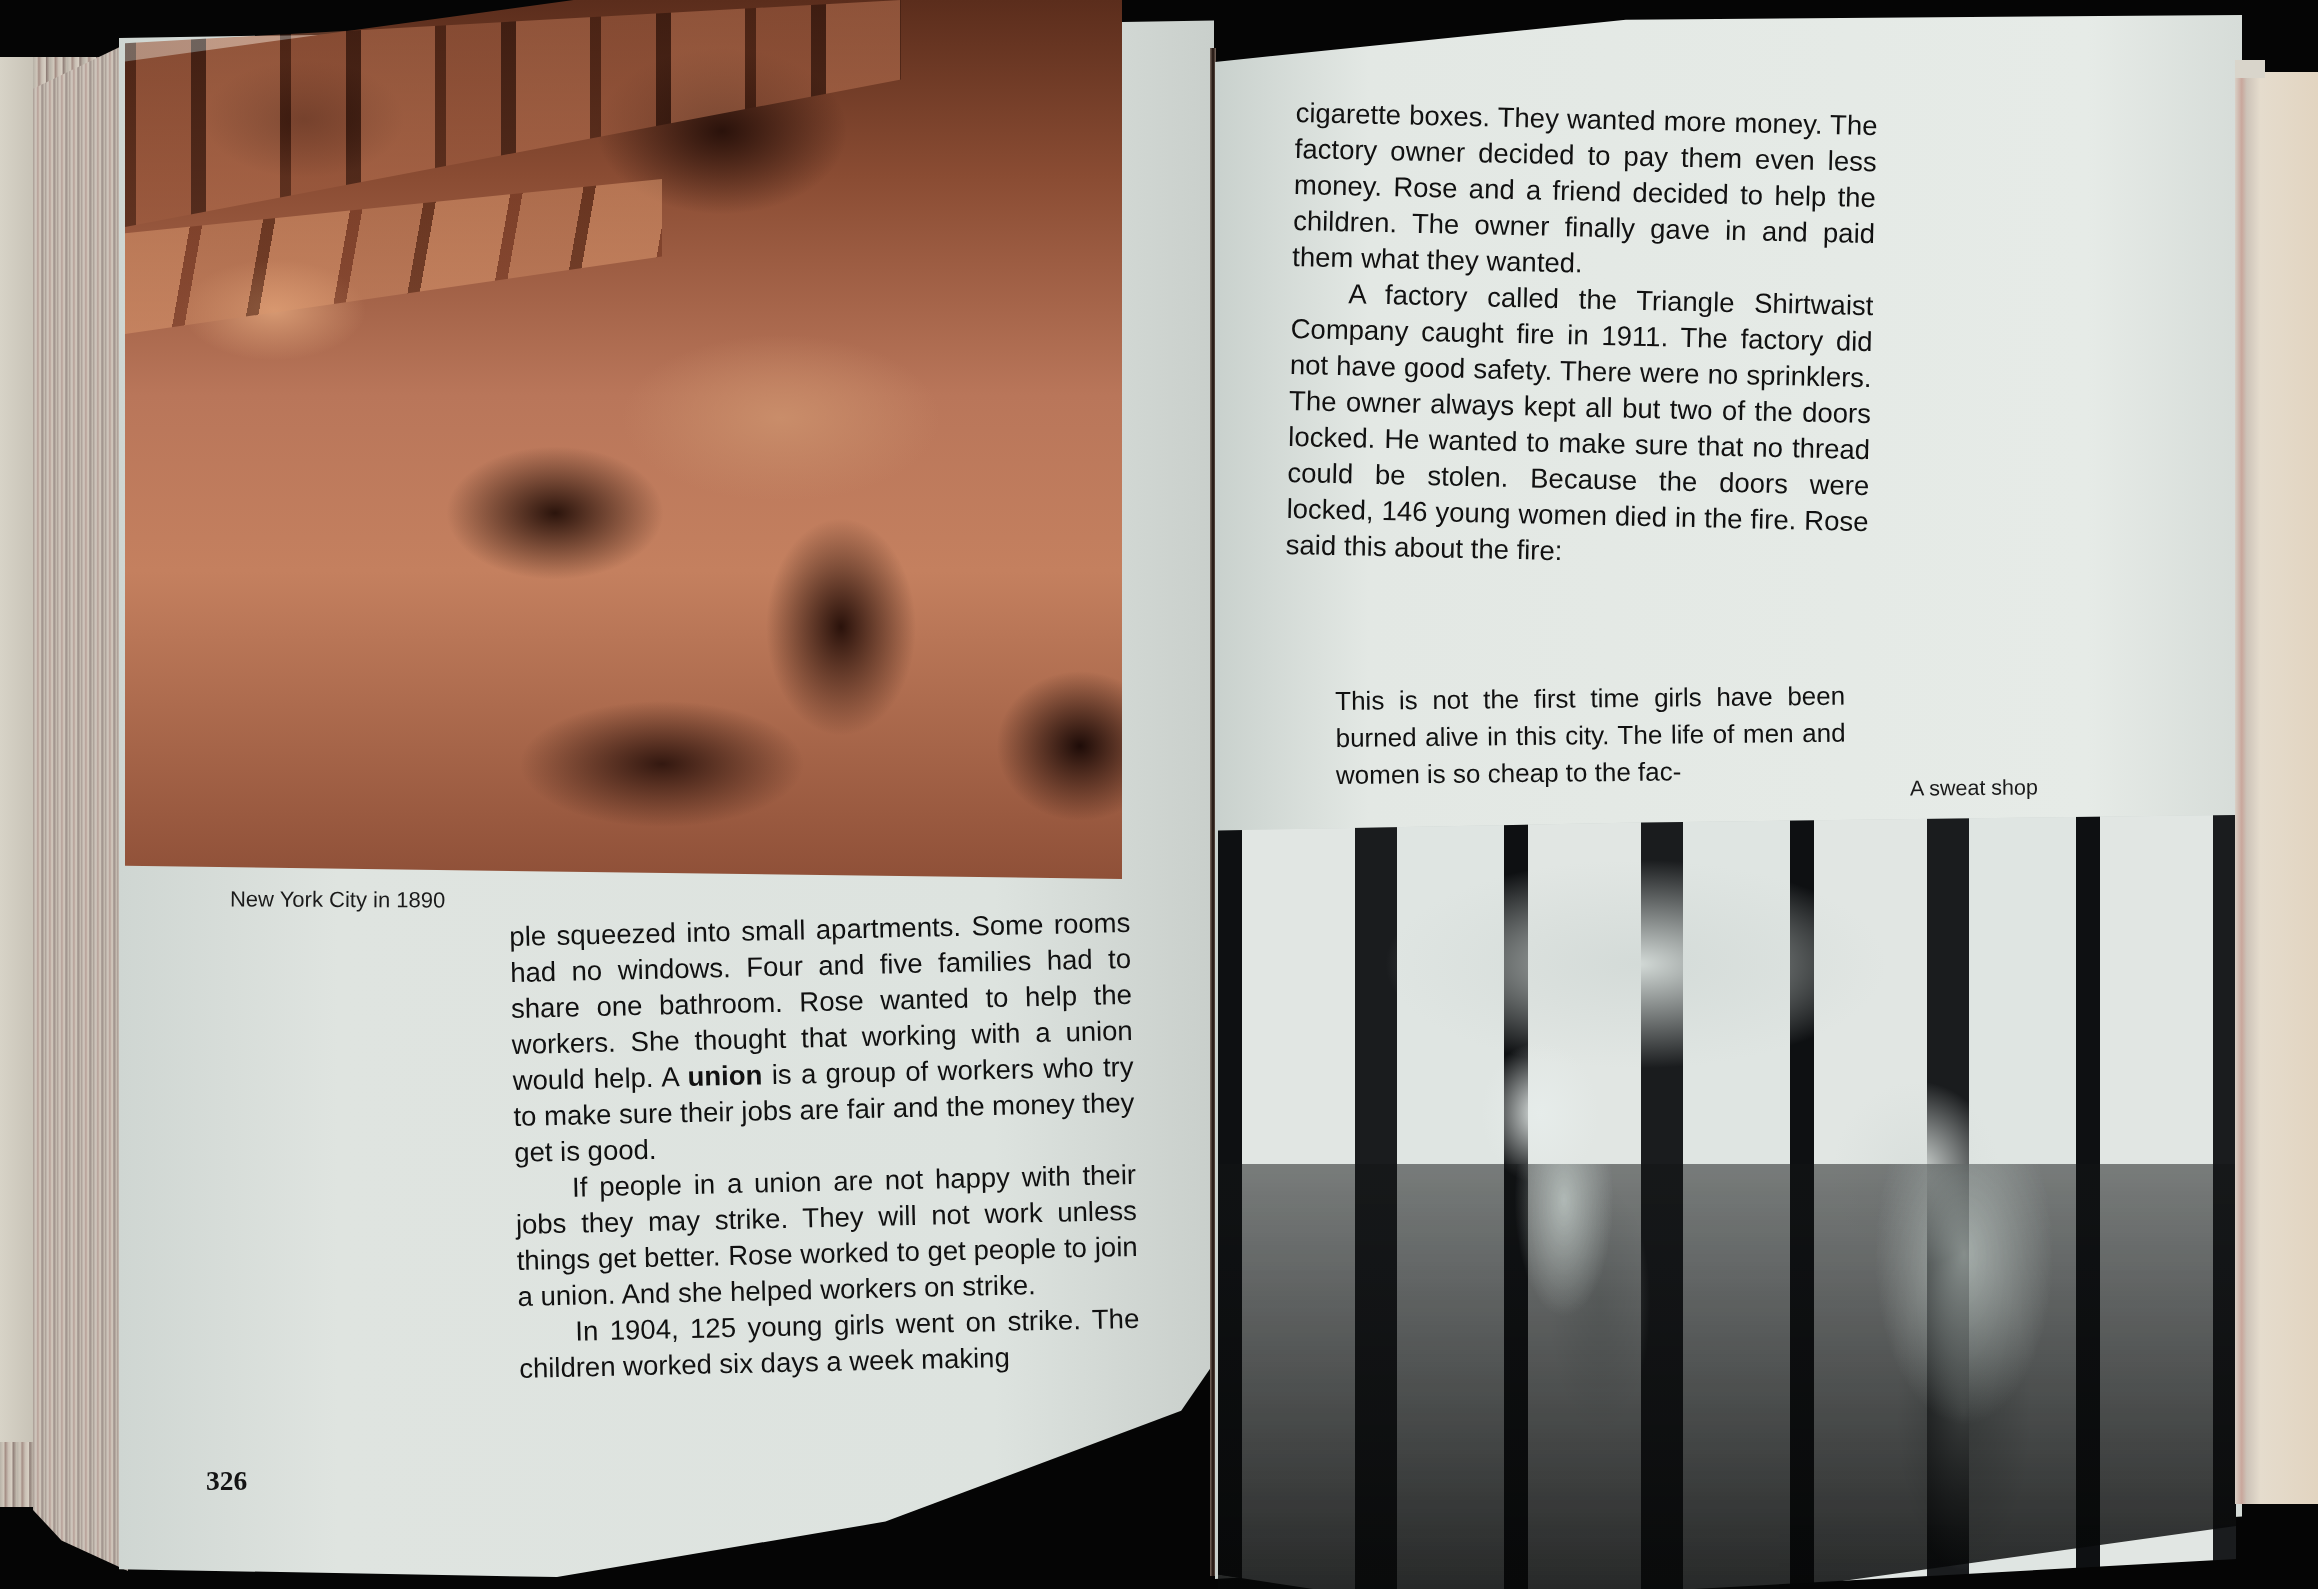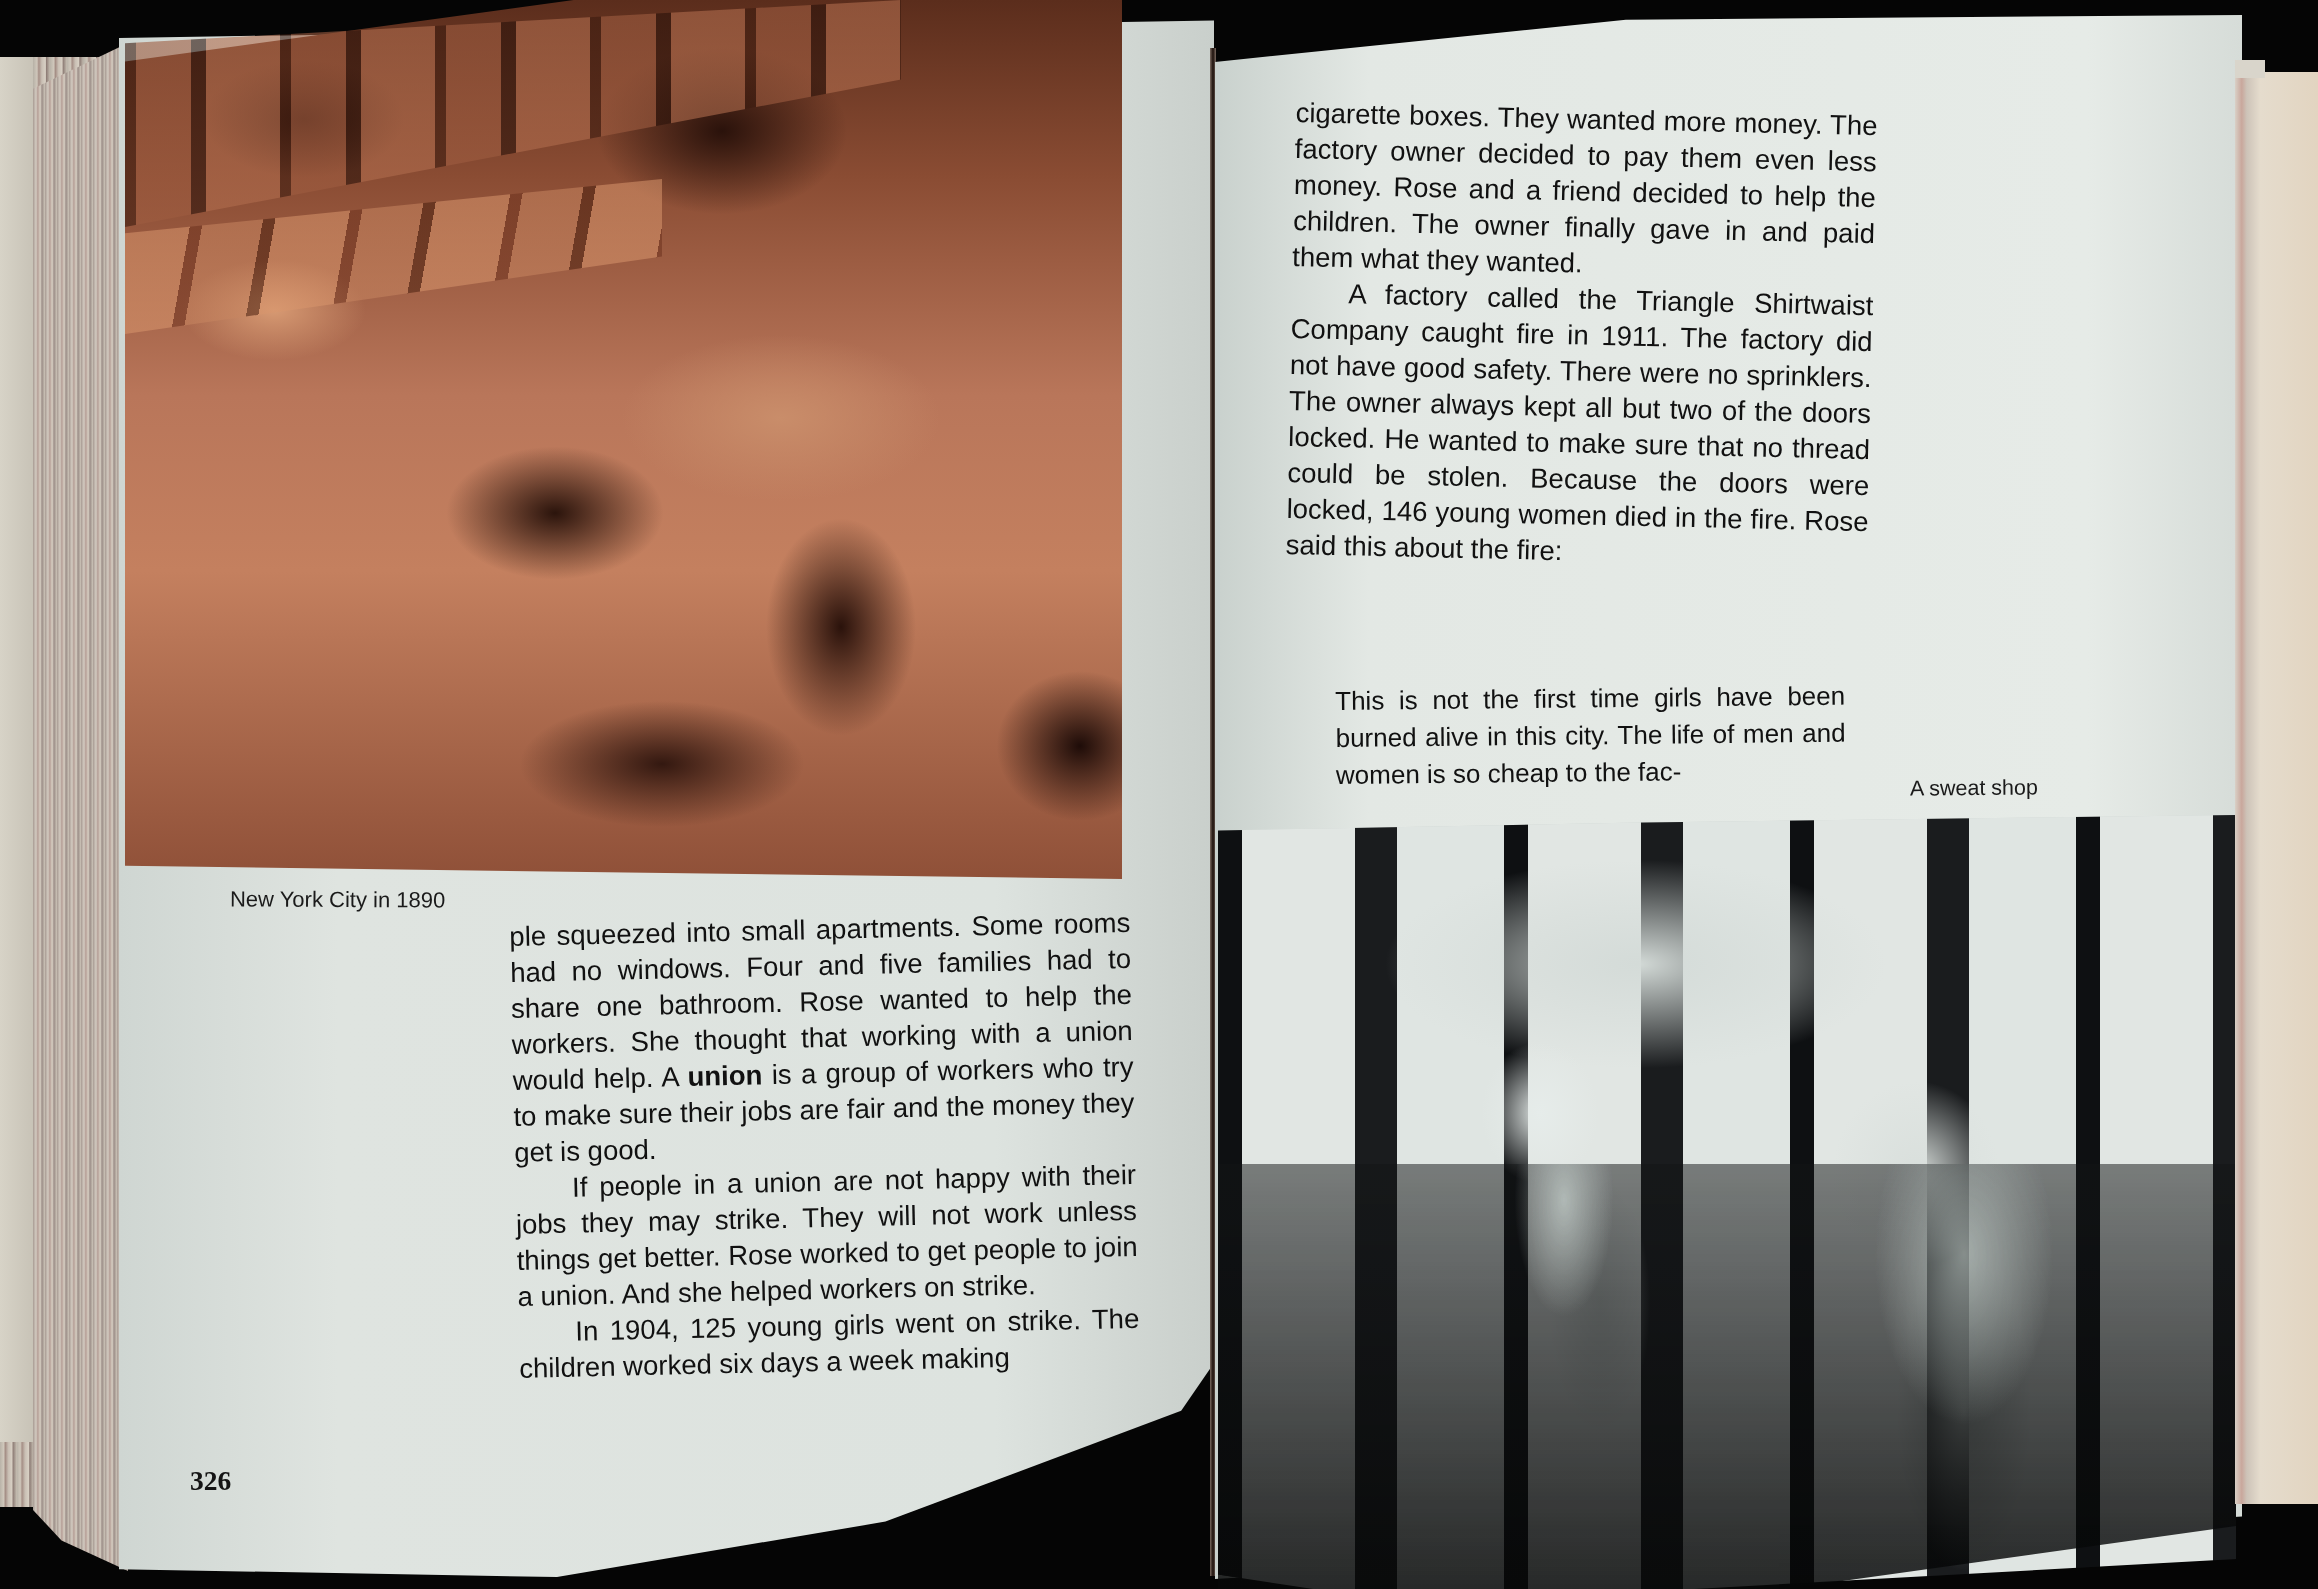--- a/index.html
+++ b/index.html
@@ -69,21 +69,21 @@
   #left-text {
     left:509px; top:919px; width:621px;
     font-size:27.5px; line-height:36px; color:#111;
     text-align:justify;
     transform:rotate(-1.3deg); transform-origin:0 0;
   }
   #left-text p { margin:0; }
   #left-text .indent { text-indent:57px; }
   #left-text b { font-weight:bold; }
   #page-number {
-    left:190px; top:1465px; font-family:"Liberation Serif", serif;
+    left:206px; top:1465px; font-family:"Liberation Serif", serif;
     font-weight:bold; font-size:27.5px; color:#141414;
   }
 
   
   #gutter {
     left:1210px; top:48px; width:6px; height:1528px;
     background:linear-gradient(90deg,#7a6a60,#1c0f0a,#7a6a60);
   }
 
   

